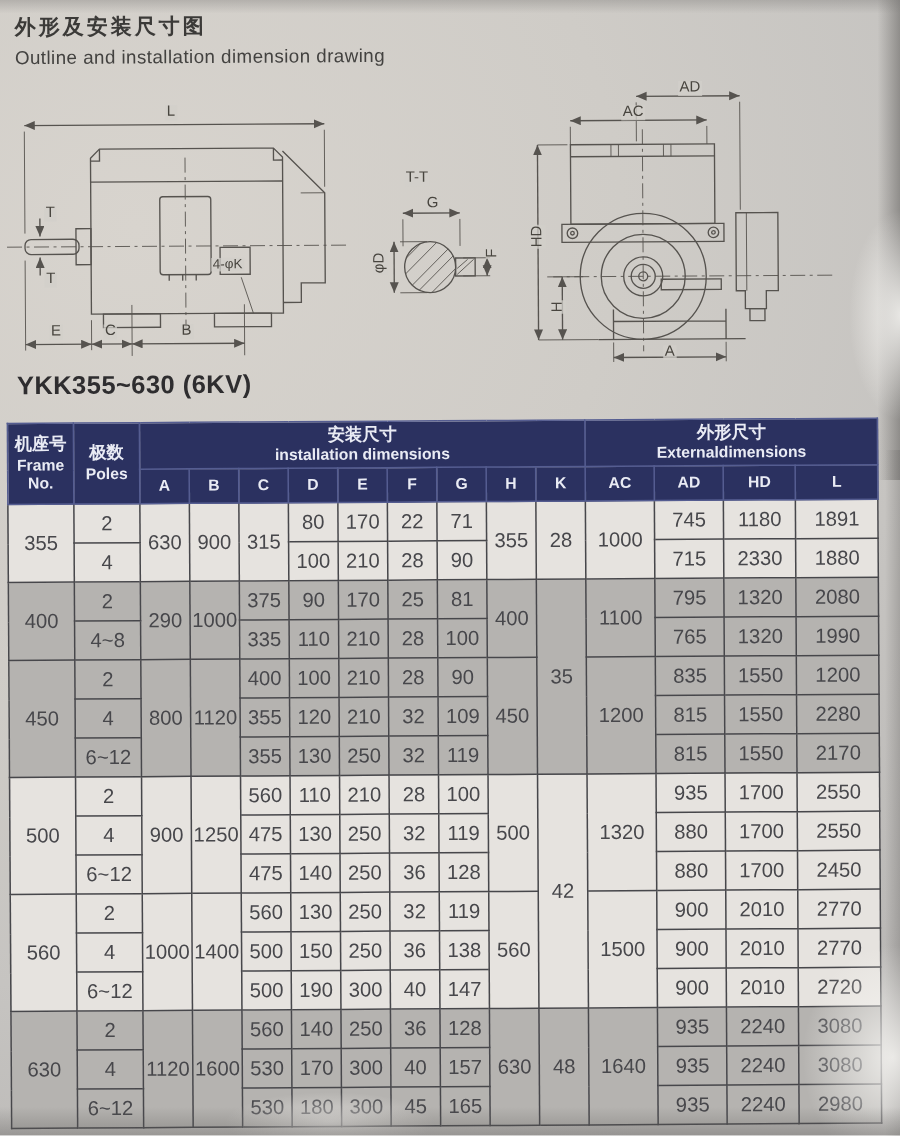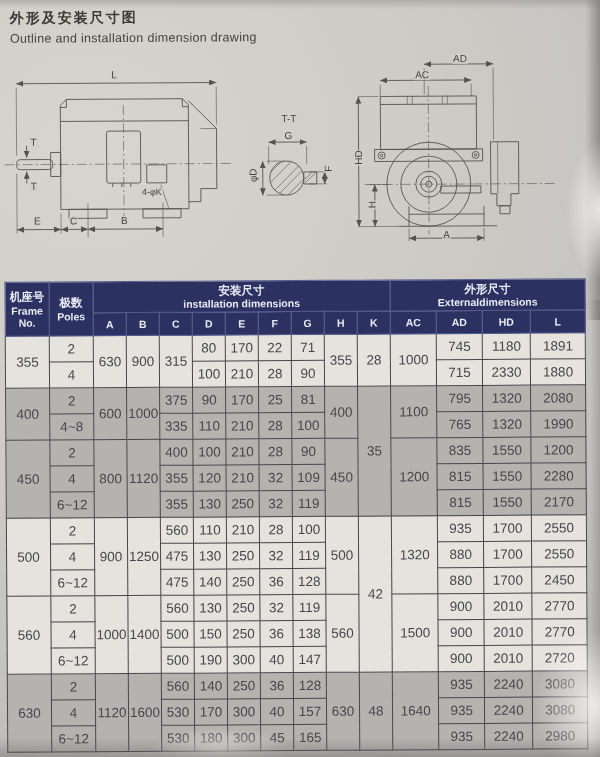--- a/index.html
+++ b/index.html
@@ -115,21 +115,21 @@
         <line x1="58" y1="160" x2="85" y2="160" marker-start="url(#mA)" marker-end="url(#mA)"></line>
         <line x1="85" y1="160" x2="160" y2="160" marker-start="url(#mA)" marker-end="url(#mA)"></line>
       </g>
     </svg>
     <span class="lbl" style="left:108px;top:1px;">L</span>
     <span class="lbl" style="left:27px;top:68px;">T</span>
     <span class="lbl" style="left:27px;top:112px;">T</span>
     <span class="lbl" style="left:30px;top:147px;">E</span>
     <span class="lbl" style="left:66px;top:147px;">C</span>
     <span class="lbl" style="left:117px;top:147px;">B</span>
-    <span class="lbl" style="left:138px;top:119px;font-size:9px;">4-φK</span>
+    <span class="lbl" style="left:138px;top:103px;font-size:9px;">4-φK</span>
   </div>
 
   <div class="drawing drawing-section">
     <svg width="104" height="108" viewBox="0 0 104 108">
       <defs>
         <marker id="mB" markerWidth="8" markerHeight="8" refX="7" refY="3" orient="auto-start-reverse" markerUnits="userSpaceOnUse">
           <path d="M0,0L7,3L0,6z" fill="#56534f"></path>
         </marker>
         <clipPath id="secClip">
             <circle cx="46" cy="66" r="17"></circle>
@@ -154,21 +154,21 @@
 
         <line x1="22" y1="49" x2="22" y2="83" marker-start="url(#mB)" marker-end="url(#mB)"></line>
         <line x1="26" y1="49" x2="44" y2="49" stroke-width="0.6"></line>
         <line x1="26" y1="83" x2="44" y2="83" stroke-width="0.6"></line>
 
         <line x1="84" y1="60" x2="84" y2="72" marker-start="url(#mB)" marker-end="url(#mB)"></line>
         <line x1="68" y1="60" x2="86" y2="60" stroke-width="0.6"></line>
         <line x1="68" y1="72" x2="86" y2="72" stroke-width="0.6"></line>
       </g>
     </svg>
-    <span class="lbl" style="left:40px;top:2px;text-align:center;">T-T</span>
+    <span class="lbl" style="left:29px;top:2px;text-align:center;">T-T</span>
     <span class="lbl" style="left:43px;top:19px;">G</span>
     <span class="lbl rot" style="left:84px;top:52px;">F</span>
     <span class="lbl rot" style="left:5px;top:58px;">φD</span>
   </div>
 
   <div class="drawing drawing-end">
     <svg width="215" height="192" viewBox="0 0 215 192">
       <defs>
         <marker id="mC" markerWidth="8" markerHeight="8" refX="7" refY="3" orient="auto-start-reverse" markerUnits="userSpaceOnUse">
           <path d="M0,0L7,3L0,6z" fill="#56534f"></path>
@@ -222,20 +222,21 @@
         <line x1="133" y1="174" x2="133" y2="187" stroke-width="0.6"></line>
       </g>
     </svg>
     <span class="lbl" style="left:102px;top:0px;">AD</span>
     <span class="lbl" style="left:64px;top:16px;">AC</span>
     <span class="lbl rot" style="left:0px;top:98px;">HD</span>
     <span class="lbl rot" style="left:17px;top:145px;">H</span>
     <span class="lbl" style="left:91px;top:176px;">A</span>
   </div>
 
+  <div class="table-title">YKK355~630 (6KV)</div>
 
   <table class="dim">
       <colgroup>
         <col style="width: 44px;">
         <col style="width: 44px;">
         <col style="width: 33px;">
         <col style="width: 33px;">
         <col style="width: 33px;">
         <col style="width: 33px;">
         <col style="width: 33px;">
@@ -334,21 +335,21 @@
           <td class="cell-light">210</td>
           <td class="cell-light">28</td>
           <td class="cell-light">90</td>
           <td class="cell-light">715</td>
           <td class="cell-light">2330</td>
           <td class="cell-light">1880</td>
         </tr>
         <tr>
           <td rowspan="2" class="cell-gray">400</td>
           <td class="cell-gray">2</td>
-          <td rowspan="2" class="cell-gray">600</td>
+          <td rowspan="2" class="cell-gray">290</td>
           <td rowspan="2" class="cell-gray">1000</td>
           <td class="cell-gray">375</td>
           <td class="cell-gray">90</td>
           <td class="cell-gray">170</td>
           <td class="cell-gray">25</td>
           <td class="cell-gray">81</td>
           <td rowspan="2" class="cell-gray">400</td>
           <td rowspan="5" class="cell-gray">35</td>
           <td rowspan="2" class="cell-gray">1100</td>
           <td class="cell-gray">795</td>

